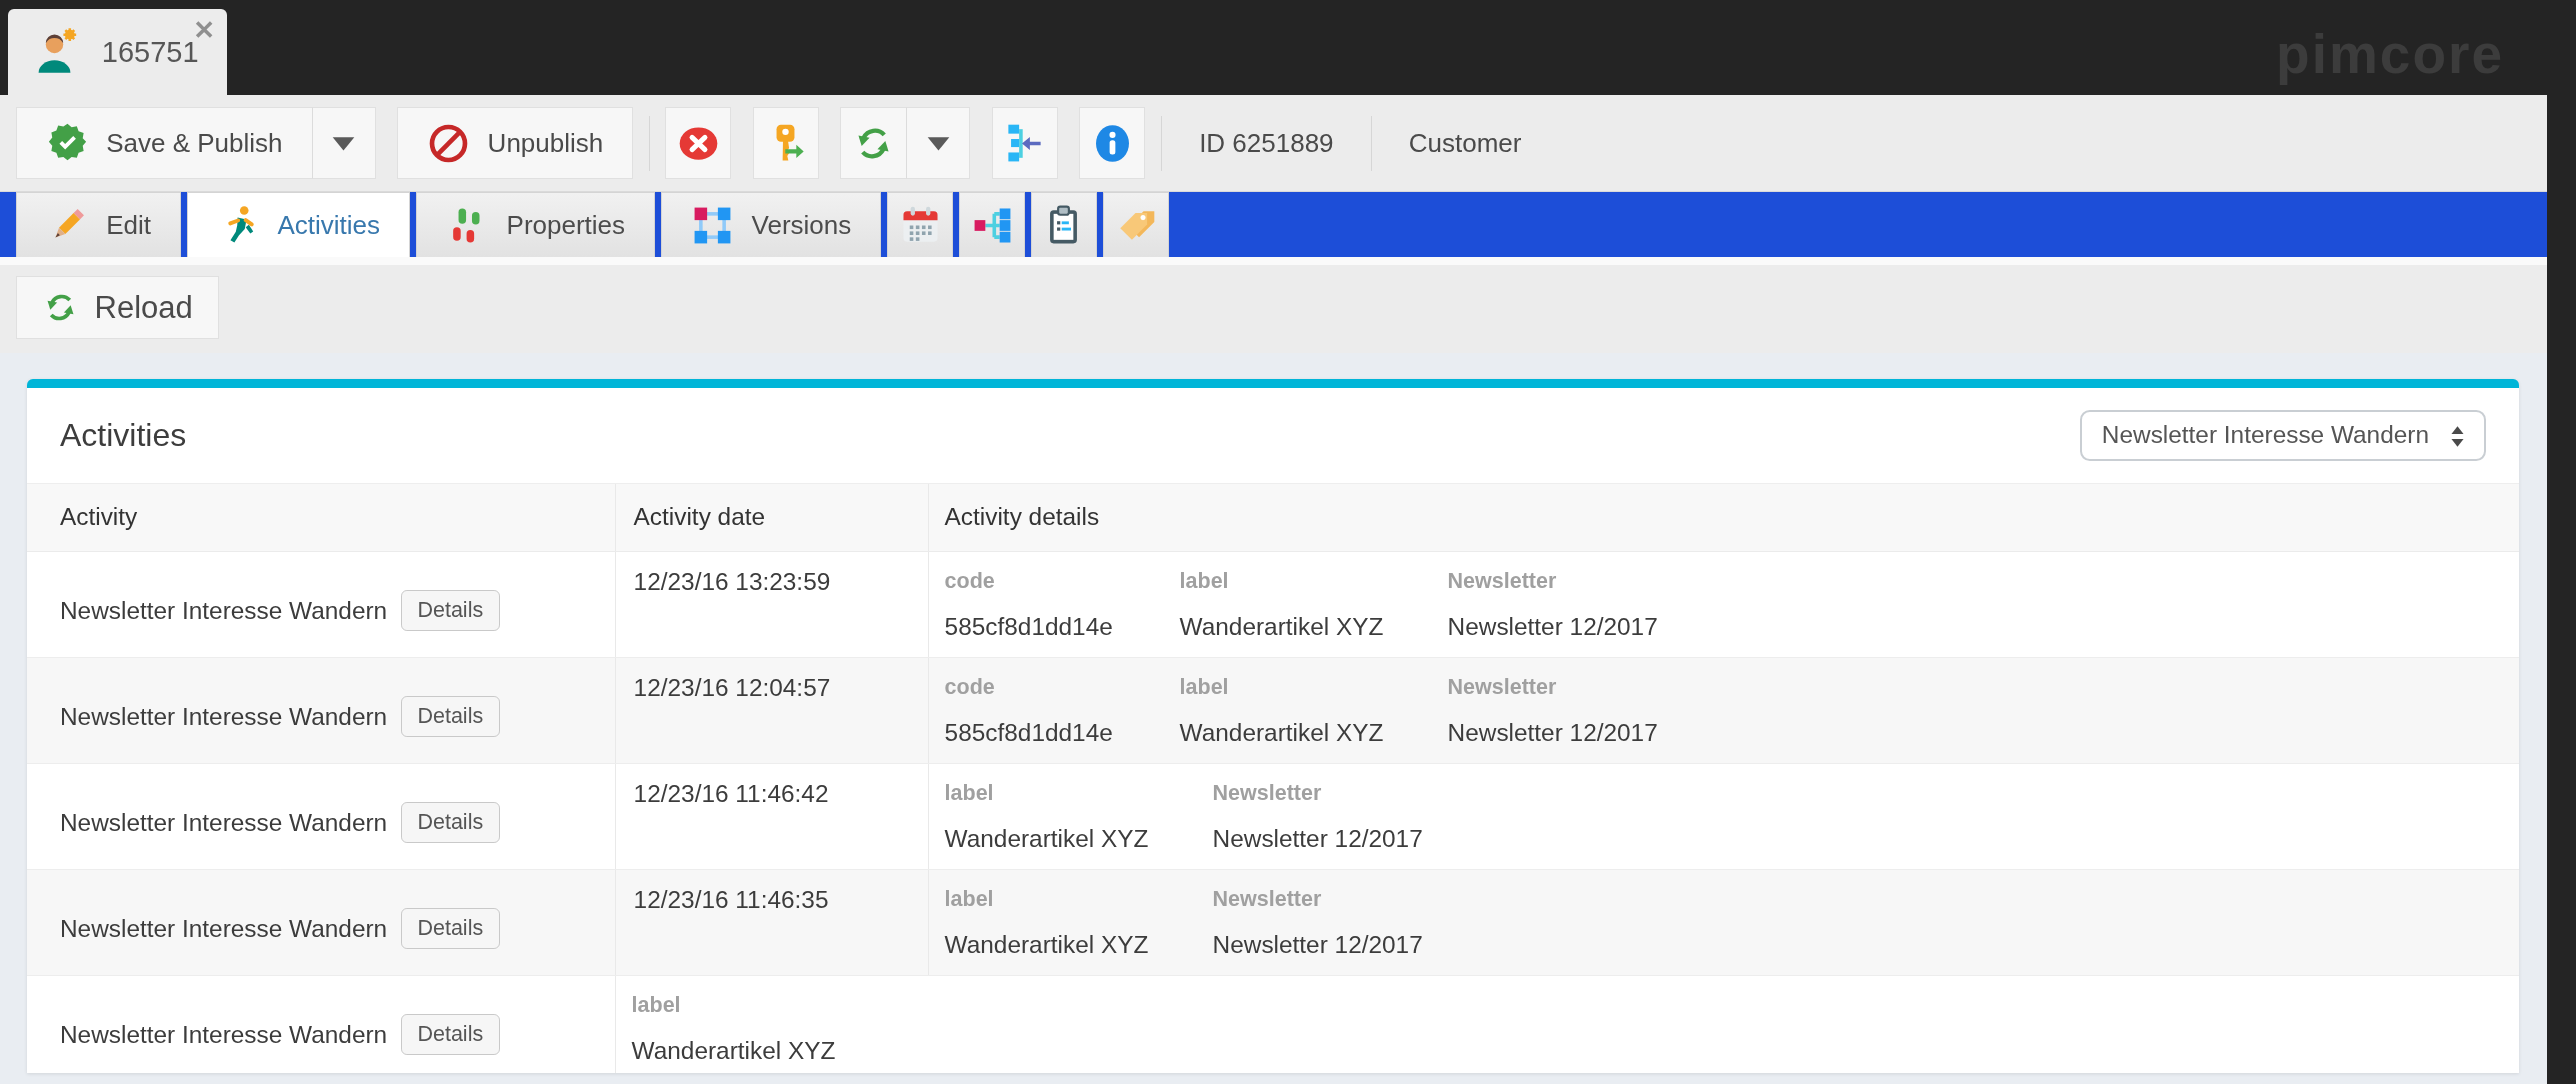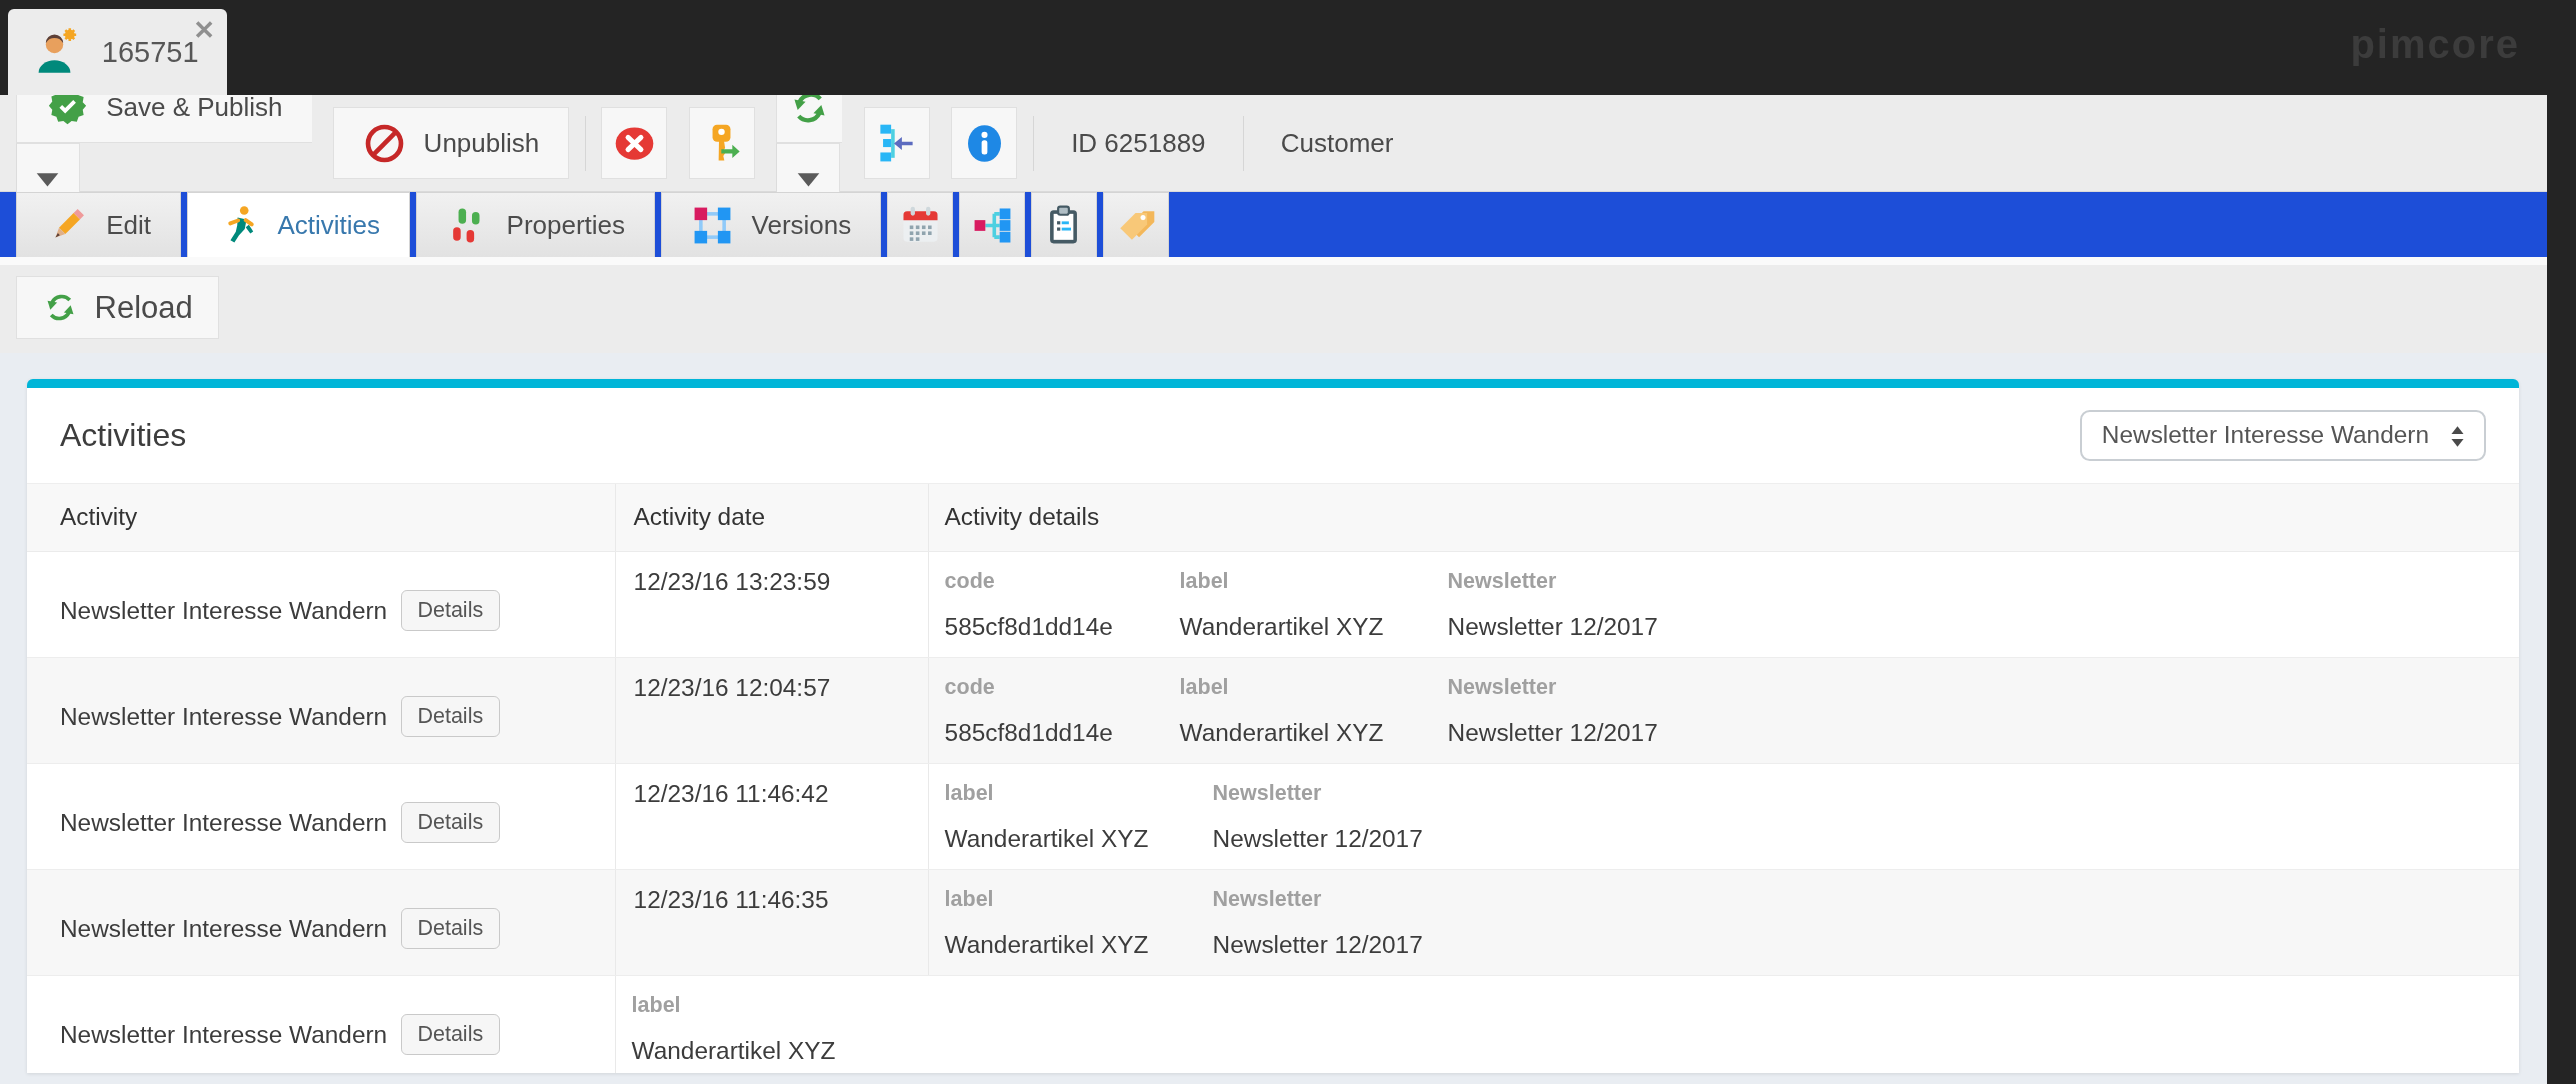--- a/index.html
+++ b/index.html
@@ -9,38 +9,38 @@
   
   .topbar { height:95px; background:#242424; position:relative;
     display:flex; align-items:flex-end; }
   .doc-tab { margin-left:7.8px; height:86px; width:219px; background:#ececec;
     border-radius:5.9px 5.9px 0 0; display:flex; align-items:center;
     padding-left:21.5px; position:relative; }
   .doc-tab .avatar { width:51px; height:51px; flex:0 0 auto; }
   .doc-tab .tab-title { font-size:29px; color:#565656; margin-left:21.5px; }
   .doc-tab .close-x { position:absolute; top:7.8px; right:11.7px; font-size:26px;
     font-weight:bold; color:#8f8f8f; line-height:1; cursor:pointer; }
-  .brand { position:absolute; right:56px; top:21.5px; font-size:40px;
+  .brand { position:absolute; right:72px; top:21.5px; font-size:55px;
     font-weight:bold; color:#3c3c3c; letter-spacing:2px; }
   .right-strip { position:absolute; right:0; top:0; width:29px; height:1085px;
     background:#242424; z-index:60; }
 
   
   .toolbar { height:97px; background:#ececec; border-bottom:1px solid #dadada;
     display:flex; align-items:center; padding-left:15.6px; }
   .btn { background:#f7f7f7; border:1px solid #e0e0e0; height:72px;
     display:inline-flex; align-items:center; color:#4a4a4a; font-size:26px;
     cursor:pointer; }
   .split { display:inline-flex; }
   .split .btn-main { border-right:none; padding:0 29px; gap:17.6px; }
   .split .btn-caret { width:64px; justify-content:center;
     border-left:1px solid #dcdcdc; }
   .btn.icon-only { width:66px; justify-content:center; }
   .tool-divider { width:1px; height:55px; background:#d6d6d6; margin:0 15.6px; }
-  .mr { margin-right:21.5px;flex-direction:column; }
+  .mr { margin-right:21.5px; }
   .meta-text { font-size:26px; color:#4a4a4a; padding:0 21.5px; }
   .icon-lg { width:43px; height:43px; }
   .icon-md { width:37px; height:37px; }
 
   
   .tabbar { height:65px; background:#1d4ed8; display:flex;
     align-items:stretch; padding-left:15.6px; }
   .tab { background:linear-gradient(#f1f1f1,#e2e2e2); border:1px solid #d4d4d4;
     border-bottom:none; display:inline-flex; align-items:center; gap:17.6px;
     padding:0 29px; font-size:26px; color:#4c4c4c; margin-right:5.9px;

